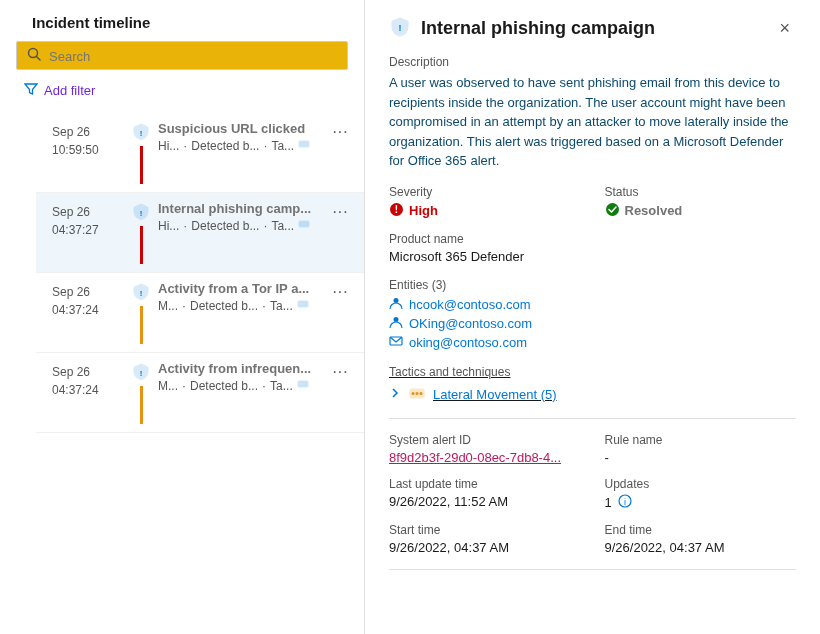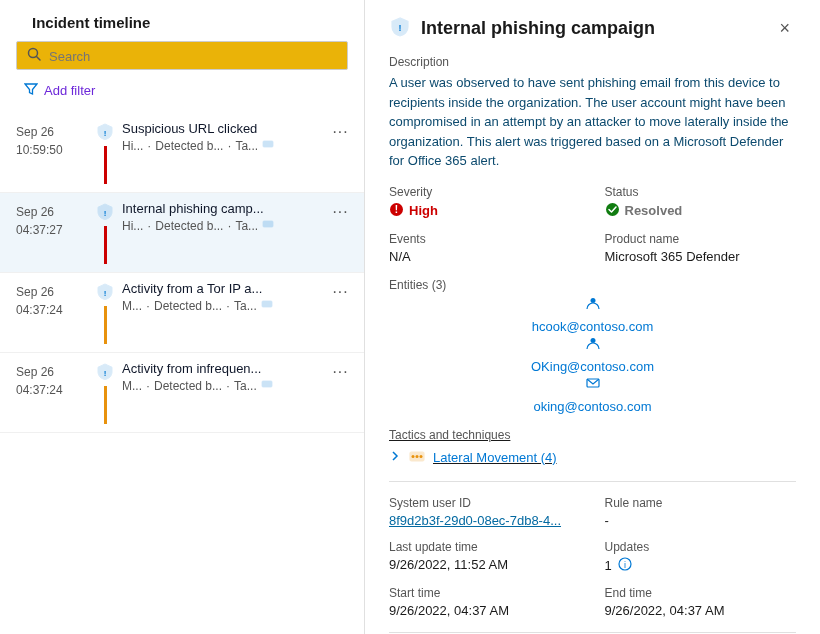--- a/index.html
+++ b/index.html
@@ -65,20 +65,21 @@
       color: #6d28d9;
       background: none;
       border: none;
       cursor: pointer;
       width: fit-content;
     }
 
     .timeline-list {
       flex: 1;
       overflow-y: auto;
+      padding-left: 36px;
     }
 
     .timeline-item {
       display: flex;
       align-items: stretch;
       padding: 8px 12px 8px 16px;
       border-bottom: 1px solid #f0f0f0;
       cursor: pointer;
       position: relative;
       min-height: 62px;
@@ -116,22 +117,22 @@
       flex-shrink: 0;
     }
     .item-bar.orange { background: #e8920d; }
 
     .item-content {
       flex: 1;
       overflow: hidden;
     }
     .item-title {
       font-size: 13px;
-      font-weight: 400;
-      color: #0f172a;
+      font-weight: 700;
+      color: #737373;
       white-space: nowrap;
       overflow: hidden;
       text-overflow: ellipsis;
       max-width: 200px;
     }
     .item-meta {
       font-size: 12px;
       color: #555;
       display: flex;
       gap: 4px;
@@ -245,38 +246,37 @@
 
     .entities-section { margin-top: 14px; }
     .entities-list { margin-top: 4px; }
     .entity-item {
       display: flex;
       align-items: center;
       gap: 6px;
       font-size: 13px;
       color: #0078d4;
       margin-bottom: 2px;
-      flex-direction: column;
     }
 
     .tactics-section { margin-top: 14px; text-decoration: underline; }
     .tactics-row {
       display: flex;
       align-items: center;
       gap: 8px;
       margin-top: 6px;
       font-size: 13px;
     }
     .tactics-expand {
       color: #0078d4;
       font-size: 11px;
     }
 
     .alert-id-link {
-      color: #0369a1;
+      color: #be185d;
       font-size: 13px;
       word-break: break-all;
     }
 
     .updates-row {
       display: flex;
       align-items: center;
       gap: 6px;
     }
 
@@ -480,24 +480,20 @@
       <div class="detail-cell-label">Status</div>
       <div class="status-resolved">
         <span>
           <svg width="15" height="15" viewBox="0 0 15 15">
             <circle cx="7.5" cy="7.5" r="6.5" fill="#107c10"></circle>
             <polyline points="4,7.5 6.5,10 11,5" stroke="#fff" stroke-width="1.5" fill="none" stroke-linecap="round" stroke-linejoin="round"></polyline>
           </svg>
         </span>
         <span>Resolved</span>
       </div>
-    </div>
-    <div class="detail-cell">
-      <div class="detail-cell-label">Events</div>
-      <div class="detail-cell-value">N/A</div>
     </div>
     <div class="detail-cell">
       <div class="detail-cell-label">Product name</div>
       <div class="detail-cell-value">Microsoft 365 Defender</div>
     </div>
   </div>
 
   <div class="entities-section">
     <div class="section-label">Entities (3)</div>
     <div class="entities-list" id="entities-list">
@@ -534,29 +530,29 @@
           </svg>
       </span>
       <span>
         <svg width="16" height="16" viewBox="0 0 16 16">
           <rect x="1" y="4" width="14" height="9" rx="1.5" fill="#e8920d" opacity="0.2" stroke="#e8920d" stroke-width="1.2"></rect>
           <circle cx="4" cy="8.5" r="1.5" fill="#e8920d"></circle>
           <circle cx="8" cy="8.5" r="1.5" fill="#e8920d"></circle>
           <circle cx="12" cy="8.5" r="1.5" fill="#e8920d"></circle>
         </svg>
       </span>
-      <span class="link-blue">Lateral Movement (4)</span>
+      <span class="link-blue">Lateral Movement (5)</span>
     </div>
   </div>
 
   <hr class="divider">
 
   <div class="detail-grid">
     <div class="detail-cell">
-      <div class="detail-cell-label">System user ID</div>
+      <div class="detail-cell-label">System alert ID</div>
       <a class="alert-id-link" href="#">8f9d2b3f-29d0-08ec-7db8-4...</a>
     </div>
     <div class="detail-cell">
       <div class="detail-cell-label">Rule name</div>
       <div class="detail-cell-value">-</div>
     </div>
     <div class="detail-cell">
       <div class="detail-cell-label">Last update time</div>
       <div class="detail-cell-value">9/26/2022, 11:52 AM</div>
     </div>

